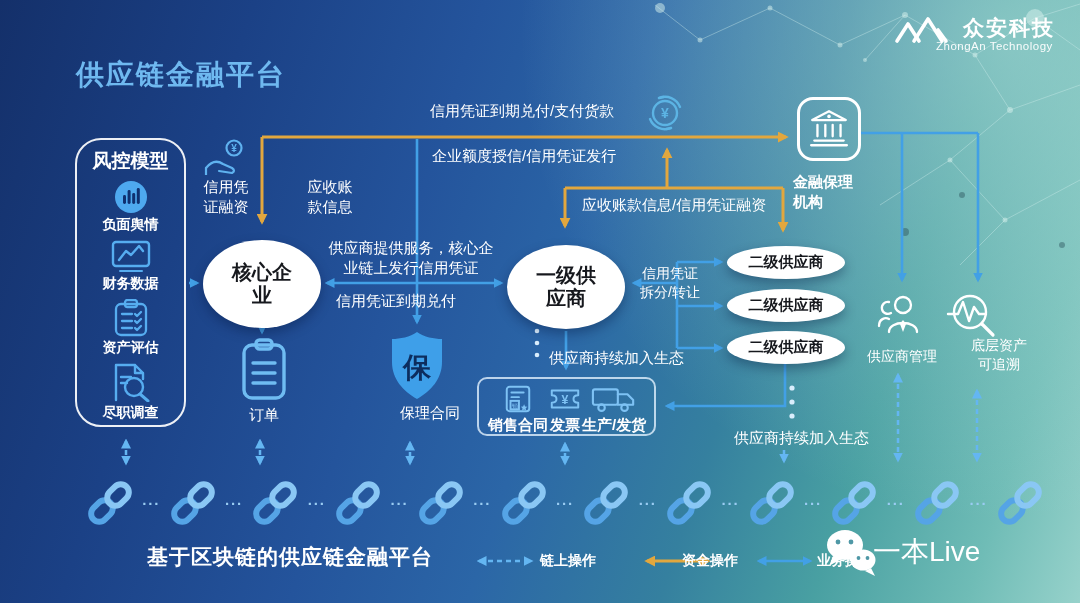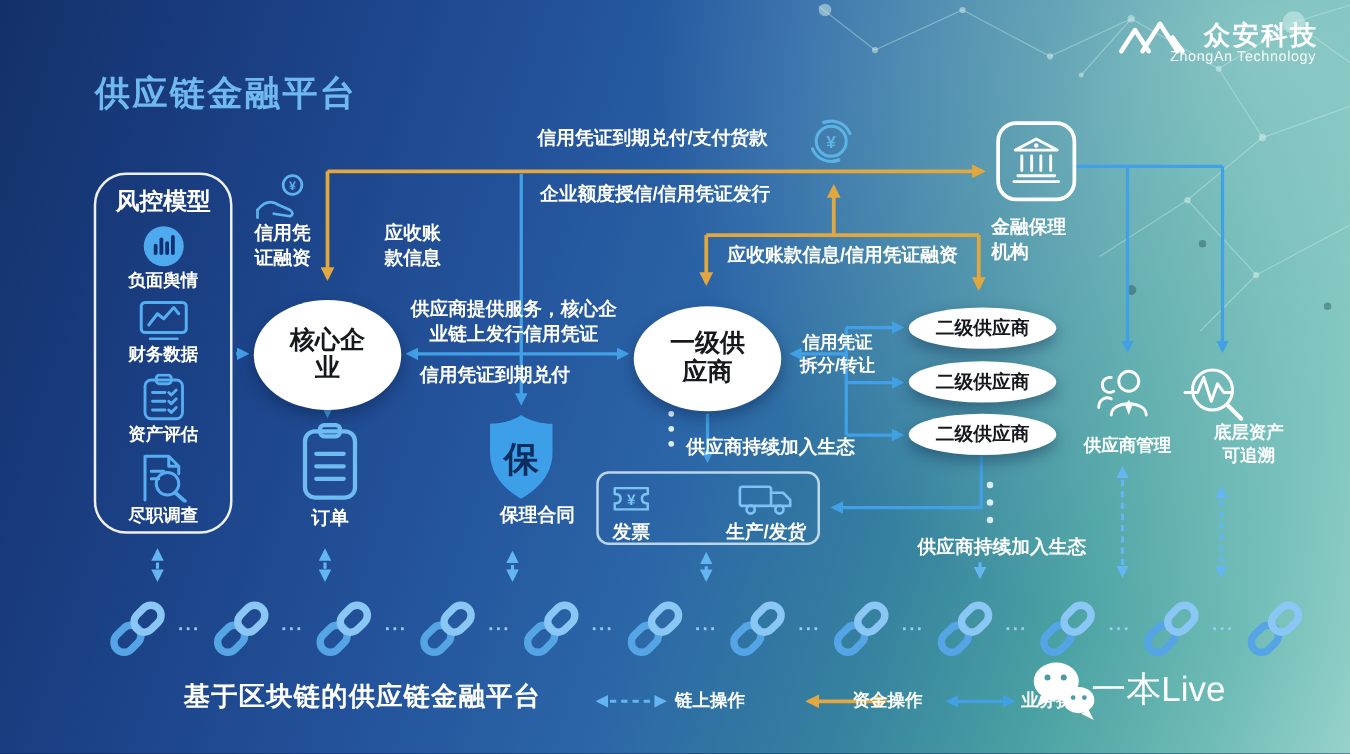--- a/index.html
+++ b/index.html
@@ -4,21 +4,21 @@
 <style>
   html,body{margin:0;padding:0;background:#0c2454;}
   .stage{position:relative;width:1080px;height:603px;overflow:hidden;
     font-family:"Liberation Sans","DejaVu Sans",sans-serif;
     background:linear-gradient(108deg,#14306a 0%,#1b4186 20%,#24549c 38%,#2b66a7 52%,#35809f 67%,#49a0a2 79%,#6fbcb6 91%,#97d2cb 100%);}
   .stage::before{content:"";position:absolute;inset:0;
     background:radial-gradient(circle at 93% 6%,rgba(185,228,222,.55),rgba(185,228,222,0) 42%);}
   .abs{position:absolute;}
   svg{display:block;}
   .layer{position:absolute;left:0;top:0;}
-  .lbl{position:absolute;color:#fff;font-weight:700;font-size:15px;line-height:1.33;white-space:nowrap;}
+  .lbl{position:absolute;color:#fff;font-weight:400;font-size:15px;line-height:1.33;white-space:nowrap;}
   .wrap{white-space:normal;text-align:center;}
   .title{position:absolute;left:76px;top:56px;font-size:28px;font-weight:800;color:#6FB9F0;letter-spacing:2px;}
   .risk{position:absolute;left:75px;top:138px;width:111px;height:289px;border:2px solid rgba(255,255,255,.92);
     border-radius:26px;box-sizing:border-box;display:flex;flex-direction:column;align-items:center;}
   .risk .rp-title{font-size:19px;font-weight:700;color:#fff;margin-top:8px;}
   .risk .rp-item{display:flex;flex-direction:column;align-items:center;margin-top:6px;}
   .risk .rp-label{font-size:14px;font-weight:600;color:#fff;margin-top:2px;}
   .ell{position:absolute;background:#fff;border-radius:50%;display:flex;align-items:center;justify-content:center;
     font-weight:700;color:#16181d;box-shadow:0 5px 12px rgba(0,18,55,.35);}
   .ell.big{font-size:20px;line-height:1.15;}
@@ -260,20 +260,32 @@
   <div class="lbl" style="left:234px;top:405px;width:60px;text-align:center;">订单</div>
 
   <svg class="abs" style="left:388px;top:329px;" width="58" height="74" viewBox="0 0 58 74">
     <path d="M29,3 C36,8 46,10 54,10 V33 C54,50 43,62 29,70 C15,62 4,50 4,33 V10 C12,10 22,8 29,3 Z" fill="#3E9FE9"></path>
     <text x="29" y="48" font-size="28" font-weight="bold" fill="#0D2D5E" text-anchor="middle">保</text>
   </svg>
   <div class="lbl" style="left:397px;top:403px;width:66px;text-align:center;">保理合同</div>
 
   <div class="docbox">
     <div class="db-col">
+      <svg width="30" height="30" viewBox="0 0 32 30">
+        <g stroke="#7EC2F4" stroke-width="2.1" fill="none" stroke-linecap="round">
+          <rect x="4" y="2" width="24" height="26" rx="3"></rect>
+            <path d="M9,8 H22 M9,13 H17"></path>
+            <rect x="8" y="17" width="9" height="9"></rect>
+        </g>
+        <text x="12.5" y="24.5" font-size="6.5" fill="#7EC2F4" text-anchor="middle">销</text>
+        <path d="M22,21 l1.2,2.5 2.7,.3 -2,1.9 .5,2.7 -2.4,-1.3 -2.4,1.3 .5,-2.7 -2,-1.9 2.7,-.3 Z" fill="#7EC2F4" transform="scale(.9) translate(3,2)"></path>
+      </svg>
+      <div class="db-label">销售合同</div>
+    </div>
+    <div class="db-col">
       <svg width="34" height="30" viewBox="0 0 36 28">
         <g stroke="#7EC2F4" stroke-width="2.1" fill="none" stroke-linecap="round" stroke-linejoin="round">
           <path d="M4,5 H32 V10 Q27,10 27,14 Q27,18 32,18 V23 H4 V18 Q9,18 9,14 Q9,10 4,10 Z"></path>
         </g>
         <text x="18" y="19" font-size="13" font-weight="bold" fill="#7EC2F4" text-anchor="middle">¥</text>
       </svg>
       <div class="db-label">发票</div>
     </div>
     <div class="db-col">
       <svg width="46" height="30" viewBox="0 0 48 28">

